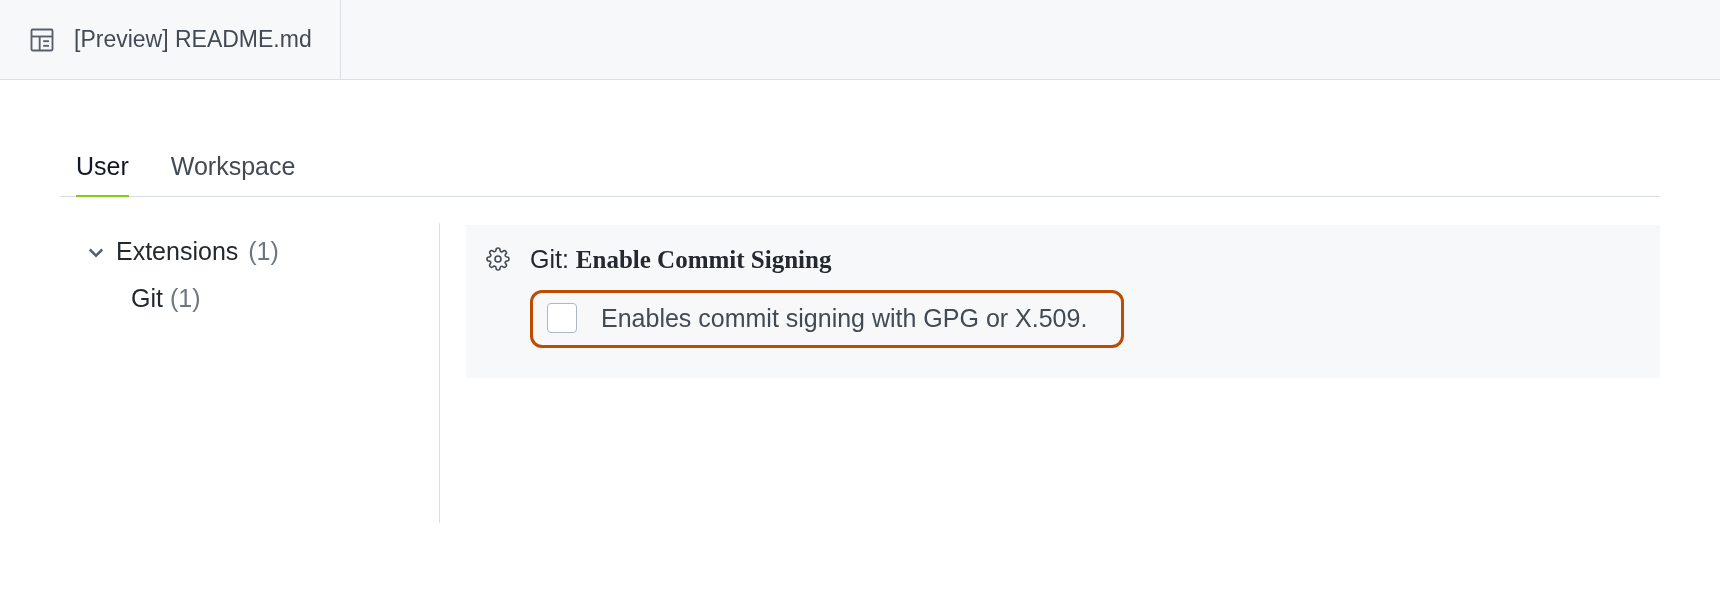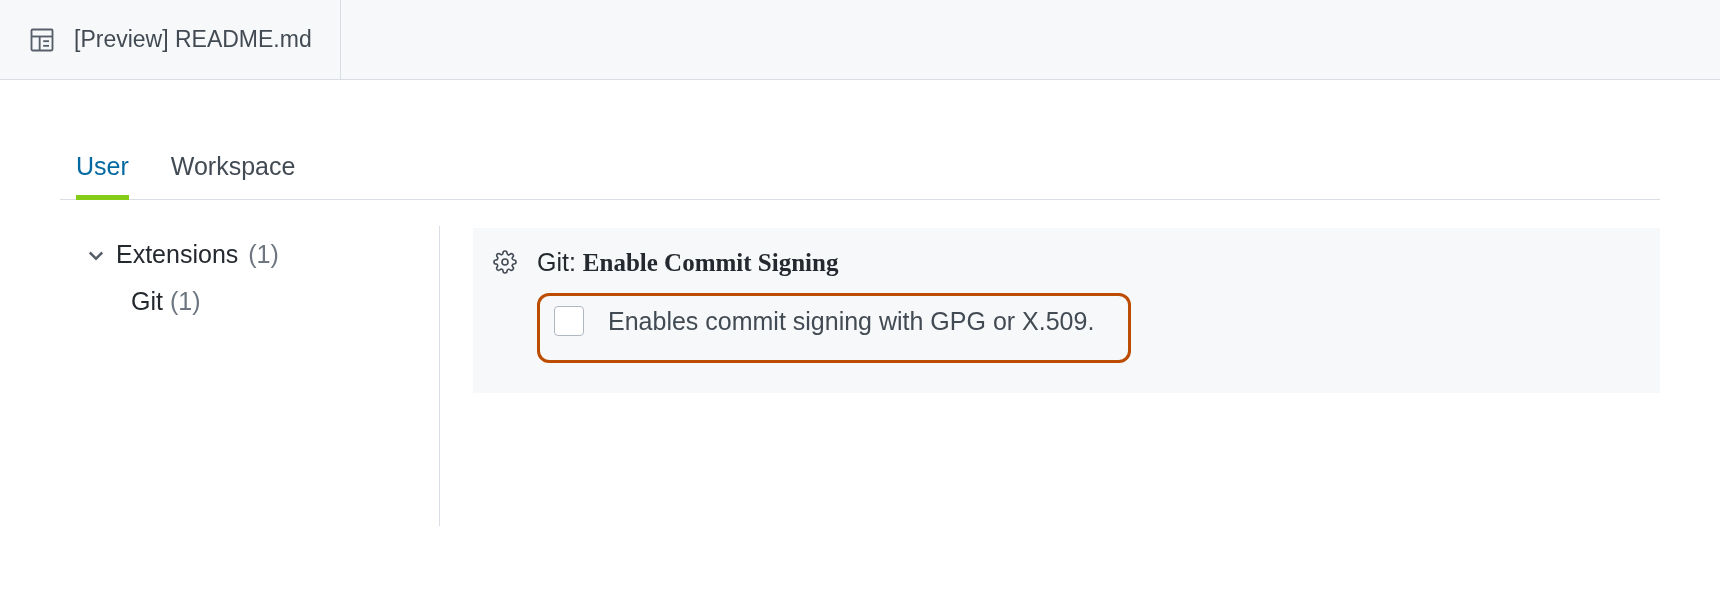--- a/index.html
+++ b/index.html
@@ -54,28 +54,28 @@
       position: relative;
       border-bottom: 1px solid #d8dee4;
     }
     .scope-tab {
       padding-bottom: 14px;
       cursor: pointer;
       color: #424a53;
       font-size: 25px;
     }
     .scope-tab.active {
-      color: #0369a1;
-      border-bottom: 5px solid #84cc16;
+      color: #0f172a;
+      border-bottom: 2px solid #84cc16;
       margin-bottom: -1px;
     }
     .settings-body {
       display: flex;
       margin-top: 26px;
-      gap: 19px;
+      gap: 12px;
     }
     .tree {
       width: 380px;
       padding-left: 26px;
       padding-top: 6px;
       border-right: 1px solid #d8dee4;
       min-height: 300px;
     }
     .tree-node {
       display: flex;
@@ -108,21 +108,21 @@
     .setting-title { font-size: 25px; }
     .setting-title .prefix { font-weight: 400; }
     .setting-title .name { font-weight: 700; font-family: Liberation Serif, serif; }
     .check-row {
       display: flex;
       align-items: center;
       gap: 24px;
       margin-top: 16px;
       border: 3px solid #bc4c00;
       border-radius: 12px;
-      padding: 10px 34px 24px 14px;
+      padding: 10px 34px 12px 14px;
       width: fit-content;
     }
     .checkbox {
       width: 30px;
       height: 30px;
       border: 1px solid #afb8c1;
       border-radius: 4px;
       background: #ffffff;
       cursor: pointer;
     }

